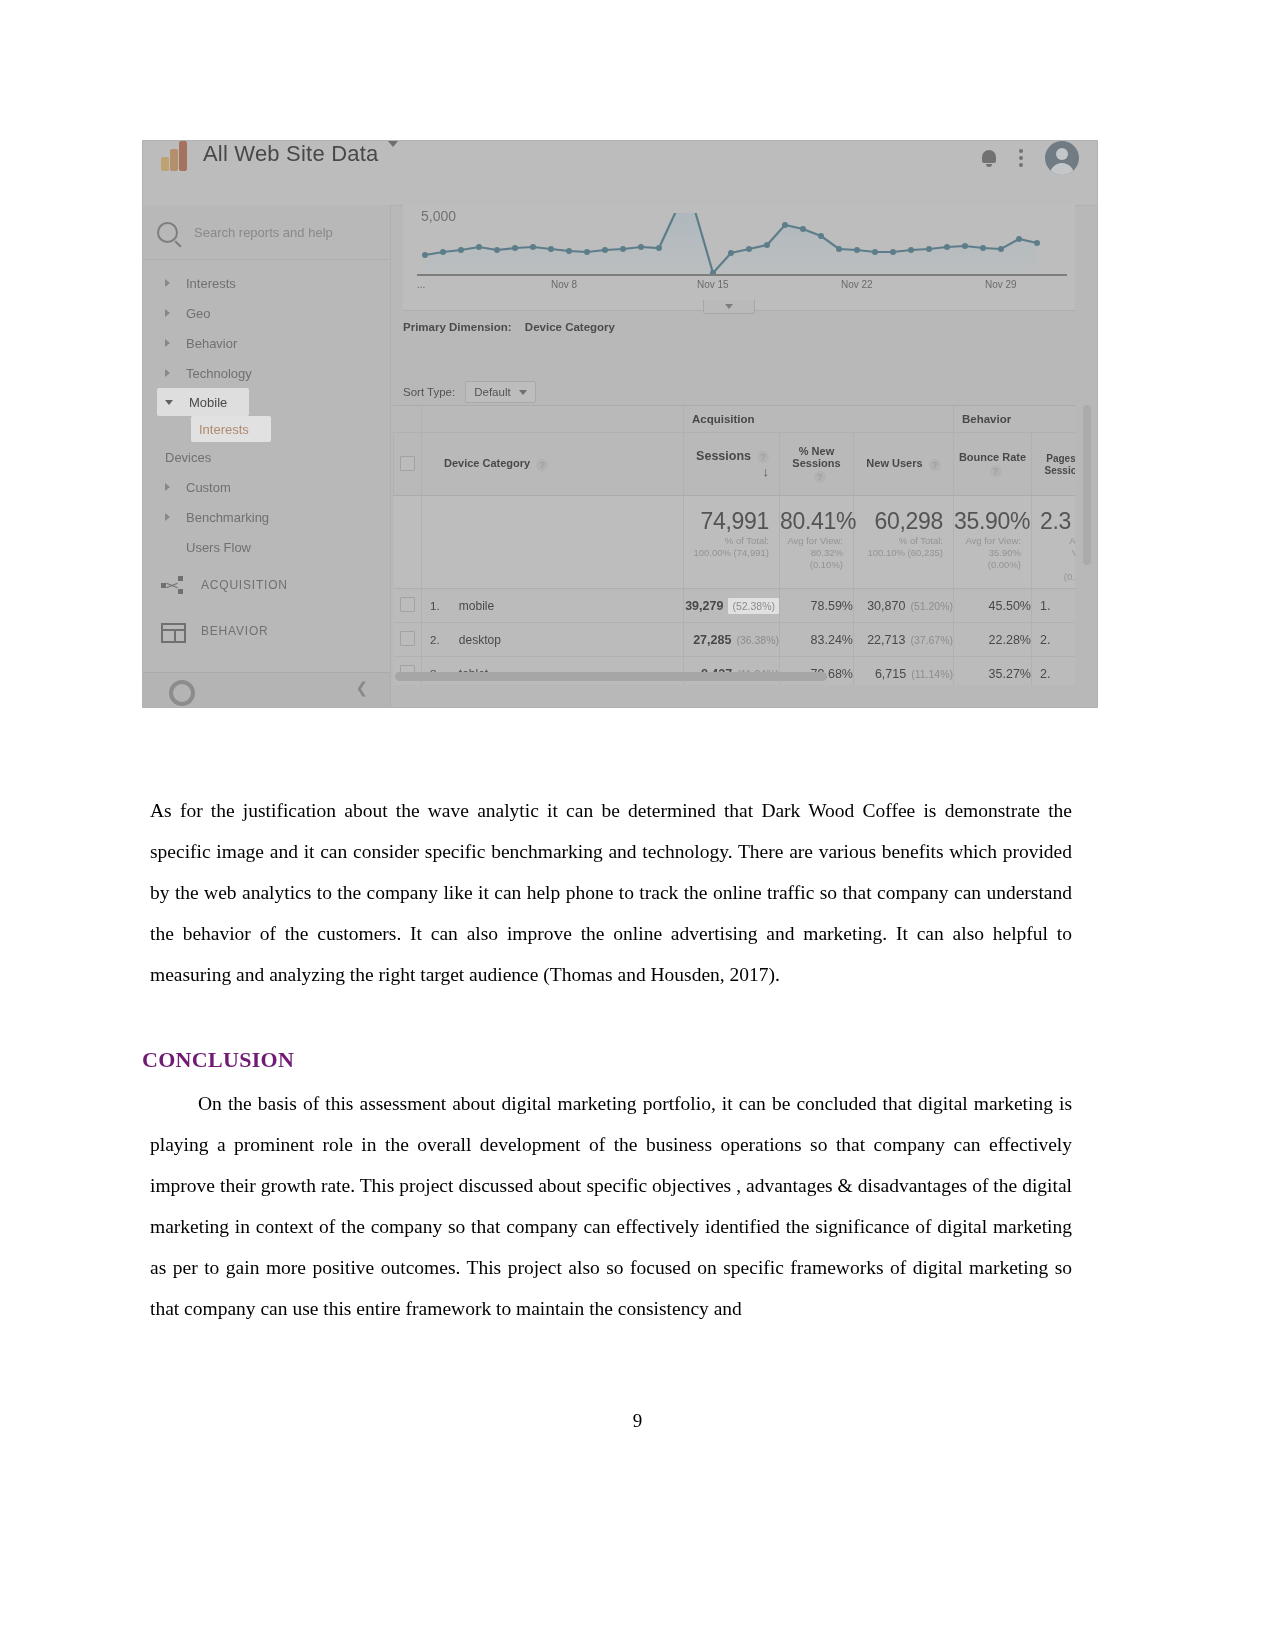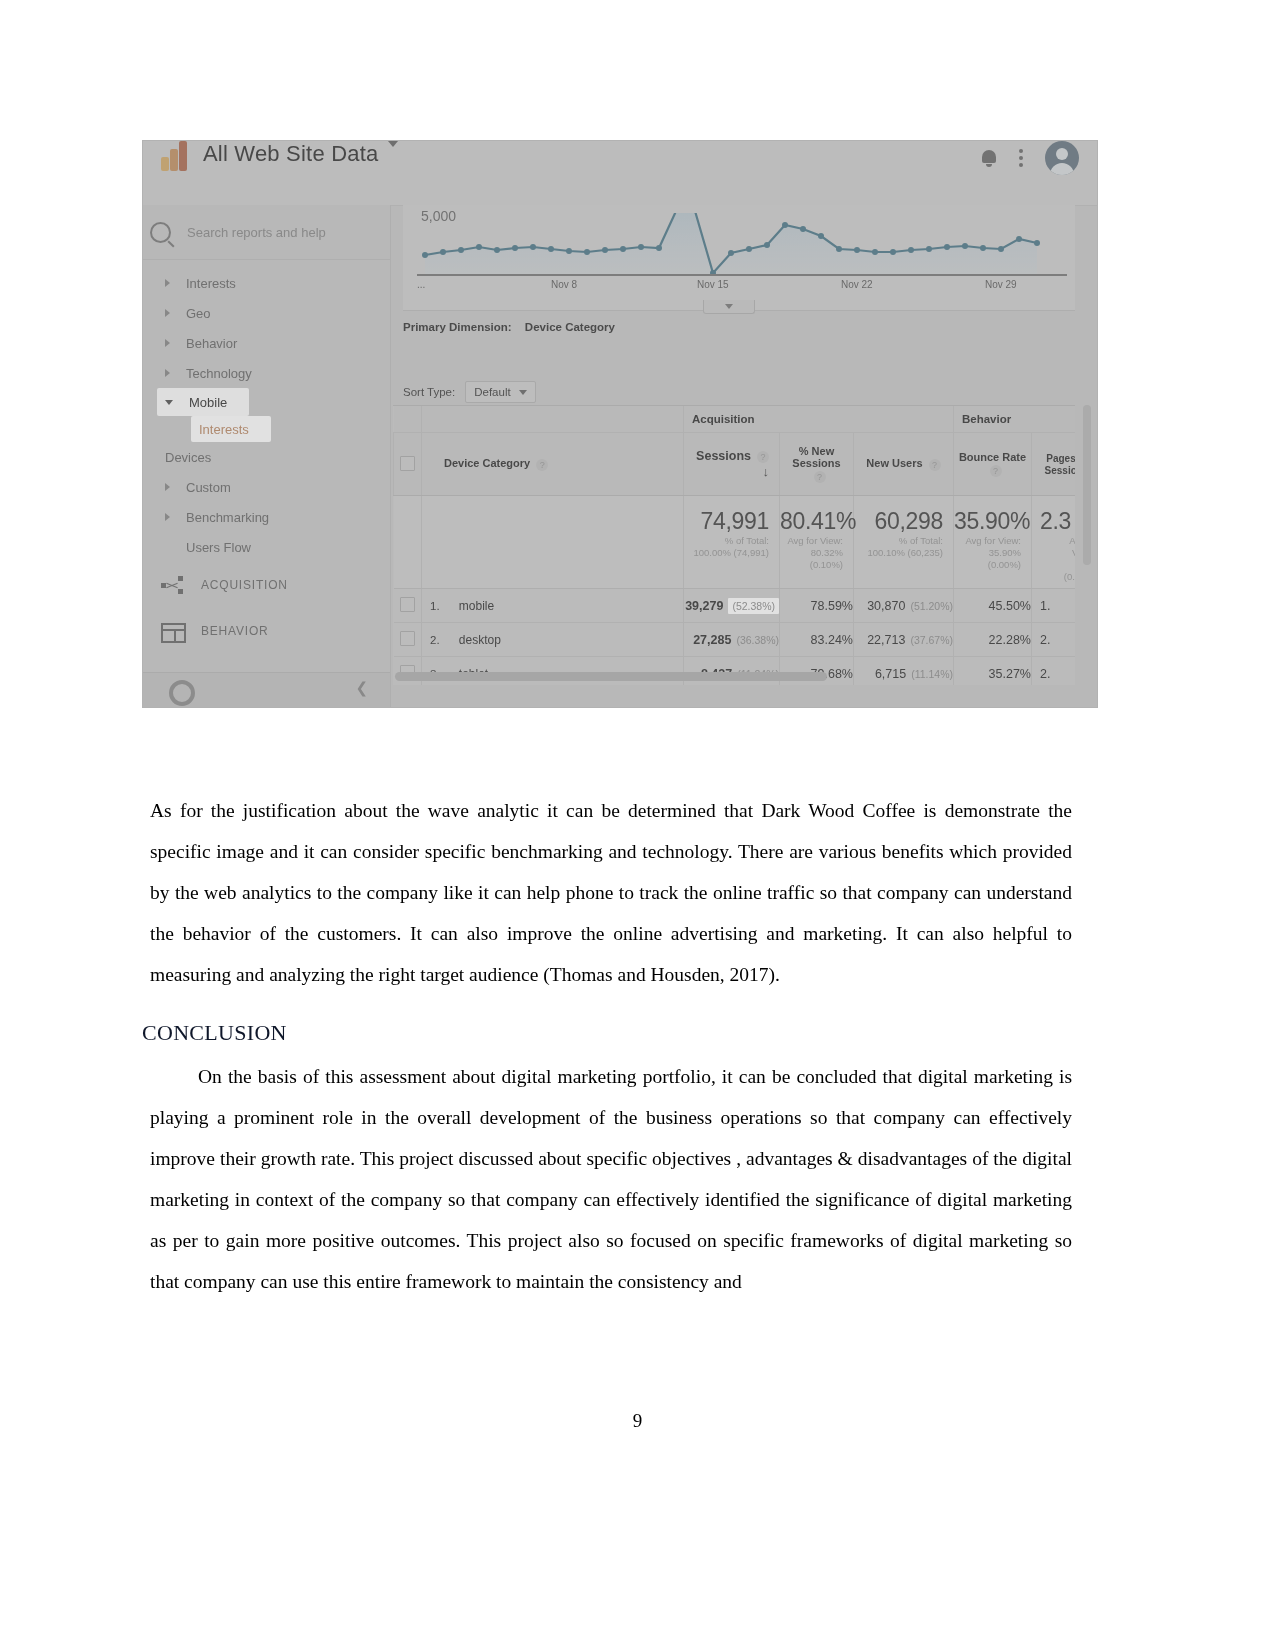--- a/index.html
+++ b/index.html
@@ -50,21 +50,21 @@
   .kebab i{display:block;width:4px;height:4px;border-radius:50%;background:#6f6f6f;}
   .avatar{width:34px;height:34px;border-radius:50%;background:#5f7d95;position:relative;overflow:hidden;}
   .avatar:before{content:"";position:absolute;left:11px;top:7px;width:12px;height:12px;border-radius:50%;background:#cfd8dd;}
   .avatar:after{content:"";position:absolute;left:5px;top:22px;width:24px;height:16px;border-radius:12px 12px 0 0;background:#cfd8dd;}
 
   
   .ga-sidebar{
     position:absolute;left:0;top:64px;width:247px;bottom:0;
     background:#c4c4c4;border-right:1px solid #bababa;
   }
-  .searchrow{display:flex;align-items:center;height:54px;border-bottom:1px solid #b9b9b9;padding:0 7px;}
+  .searchrow{display:flex;align-items:center;height:54px;border-bottom:1px solid #b9b9b9;padding:0 14px;}
   .mag{width:17px;height:17px;border:2px solid #7d7d7d;border-radius:50%;position:relative;flex:0 0 auto;}
   .mag:after{content:"";position:absolute;right:-6px;bottom:-4px;width:8px;height:2px;background:#7d7d7d;transform:rotate(45deg);}
   .searchrow .ph{margin-left:16px;font-size:13px;color:#8b8b8b;}
   .navlist{padding-top:8px;}
   .navitem{height:30px;display:flex;align-items:center;font-size:13px;color:#6d6d6d;padding-left:22px;}
   .navitem .tri{width:0;height:0;border-top:4px solid transparent;border-bottom:4px solid transparent;border-left:5px solid #8a8a8a;margin-right:16px;flex:0 0 auto;}
   .navitem .tri.down{border-left:4px solid transparent;border-right:4px solid transparent;border-top:5px solid #5a5a5a;border-bottom:0;}
   .navitem .noTri{width:5px;margin-right:16px;flex:0 0 auto;}
   .navitem.sel{background:#f3f3f3;color:#3a3a3a;width:84px;border-radius:2px;margin-left:14px;padding-left:8px;height:28px;}
   .navitem.overview{background:#f7f7f7;color:#e8833a;font-weight:500;margin-left:48px;padding-left:8px;width:72px;height:26px;border-radius:2px;}
@@ -162,21 +162,21 @@
   .doc{position:absolute;left:142px;top:790px;width:930px;}
   .para{
     font-family:"Liberation Serif", serif;
     font-size:19.5px;line-height:41px;color:#000;
     text-align:justify;text-justify:inter-word;
     margin:0 0 22px 8px;
   }
   .para.indent{text-indent:48px;}
   h2.sec{
     font-family:"Liberation Serif", serif;
-    font-size:22px;font-weight:normal;color:#0f172a;margin:25px 0 10px 0;letter-spacing:.3px;
+    font-size:22px;font-weight:bold;color:#701a75;margin:52px 0 10px 0;letter-spacing:.3px;
   }
   .pageno{
     position:absolute;left:0;width:1275px;top:1410px;text-align:center;
     font-family:"Liberation Serif", serif;font-size:19px;color:#000;
   }
 </style>
 </head>
 <body>
 
 <div class="page">

